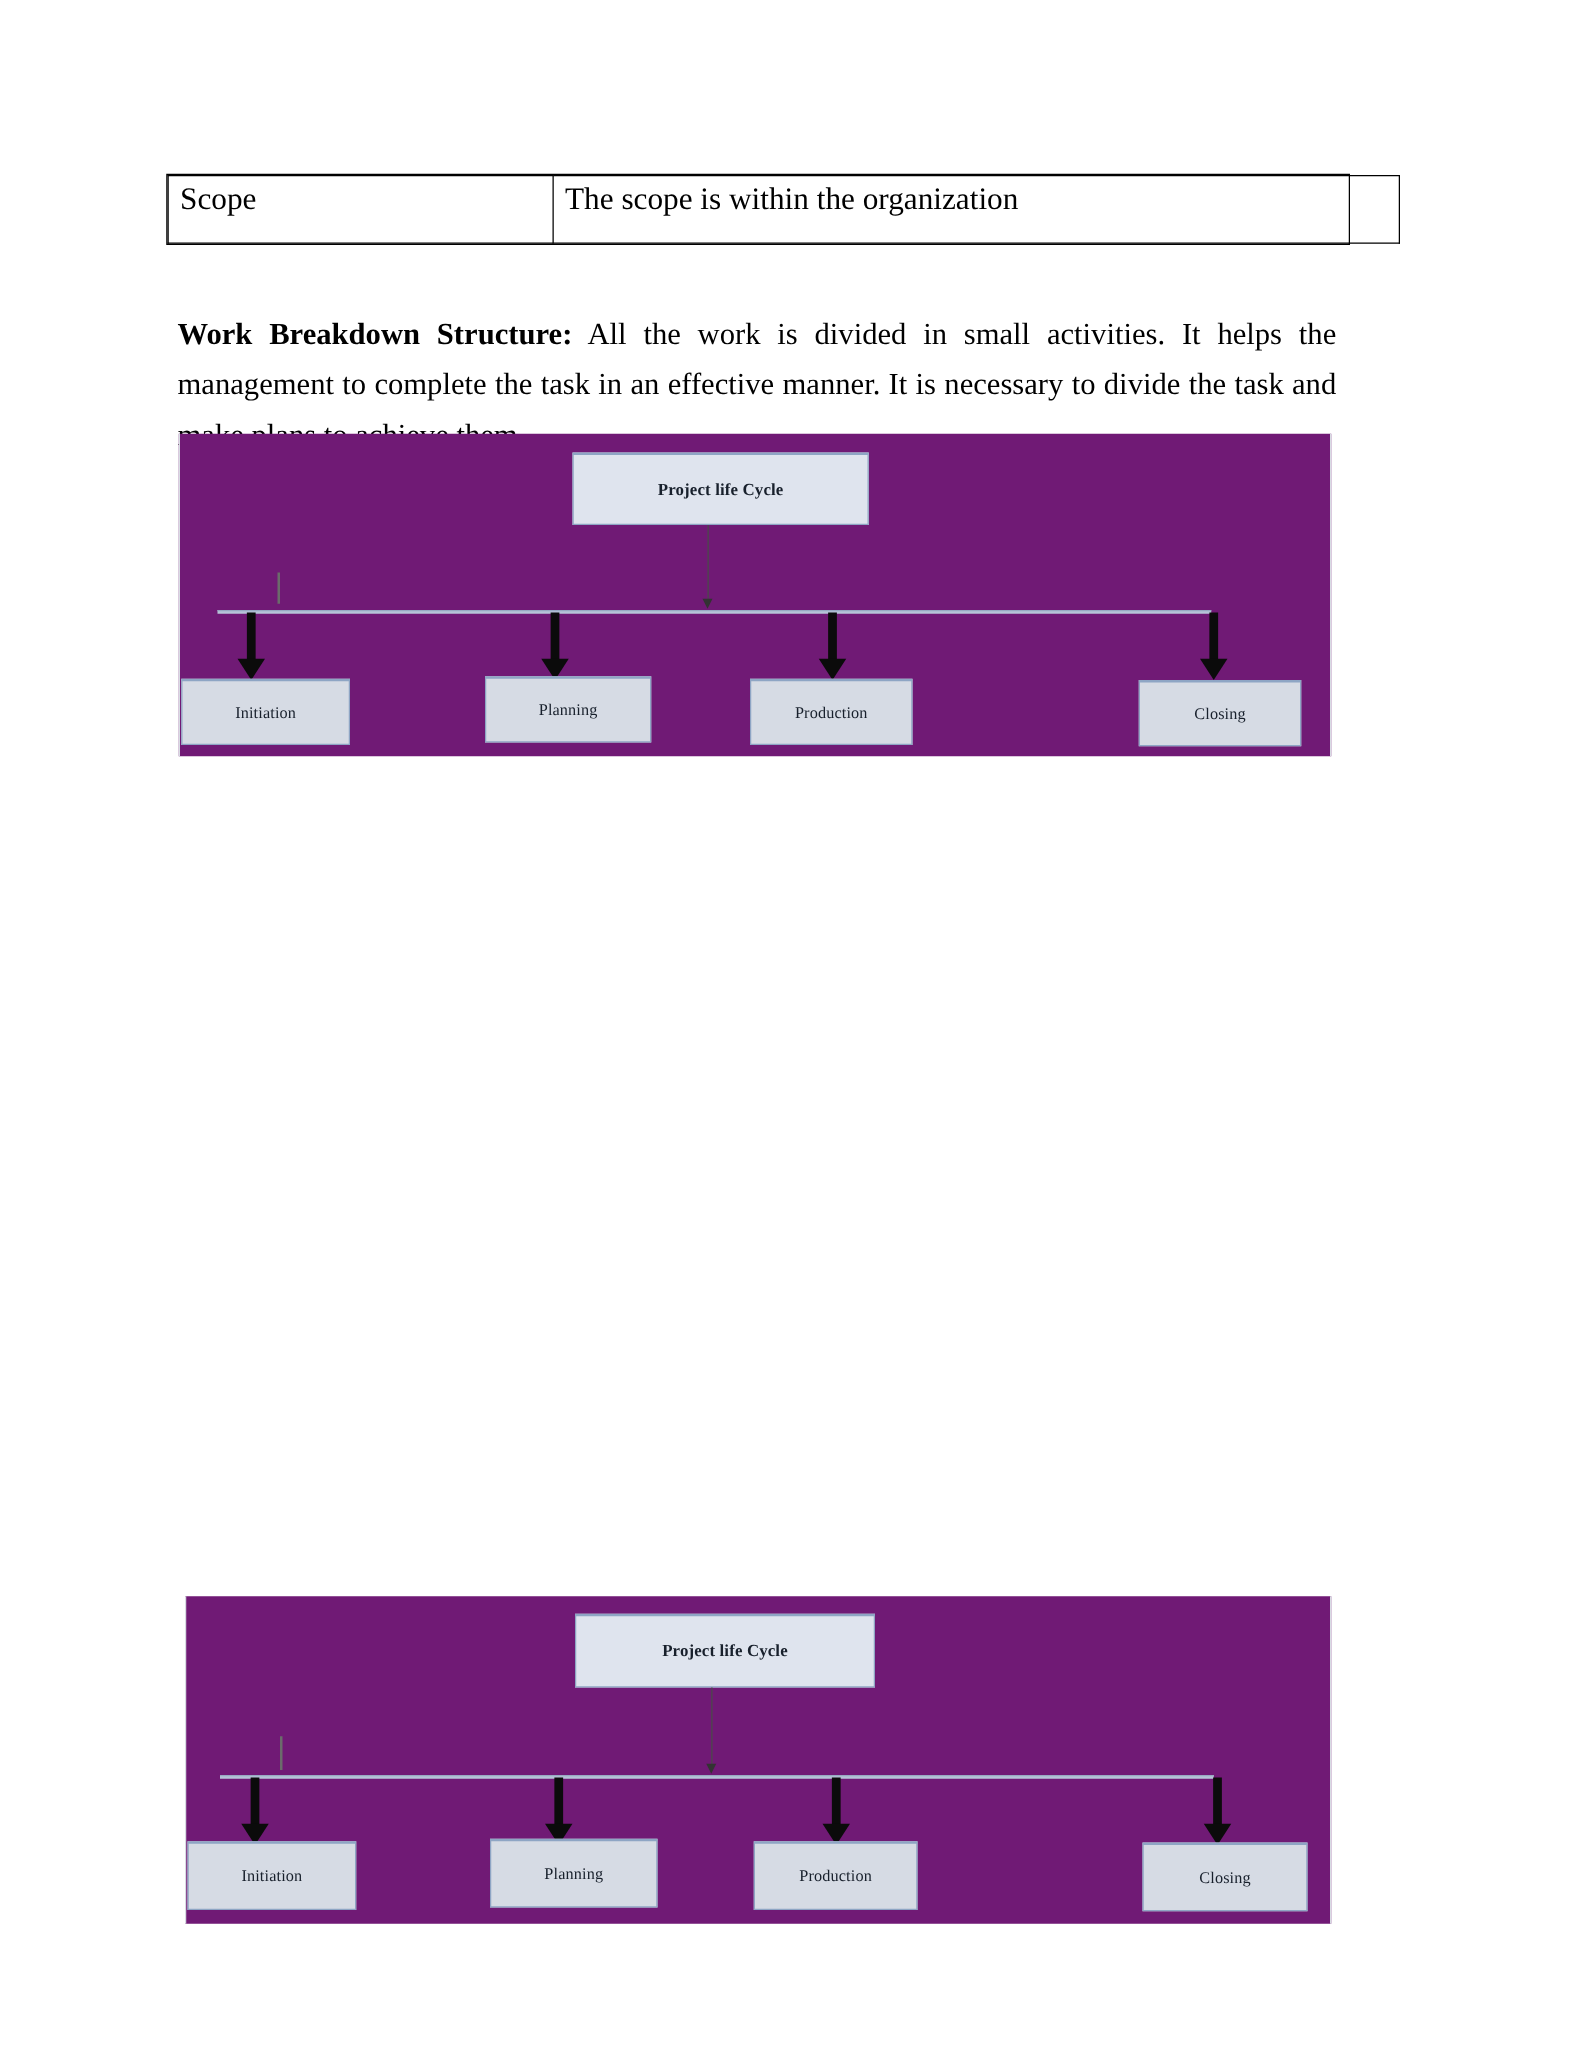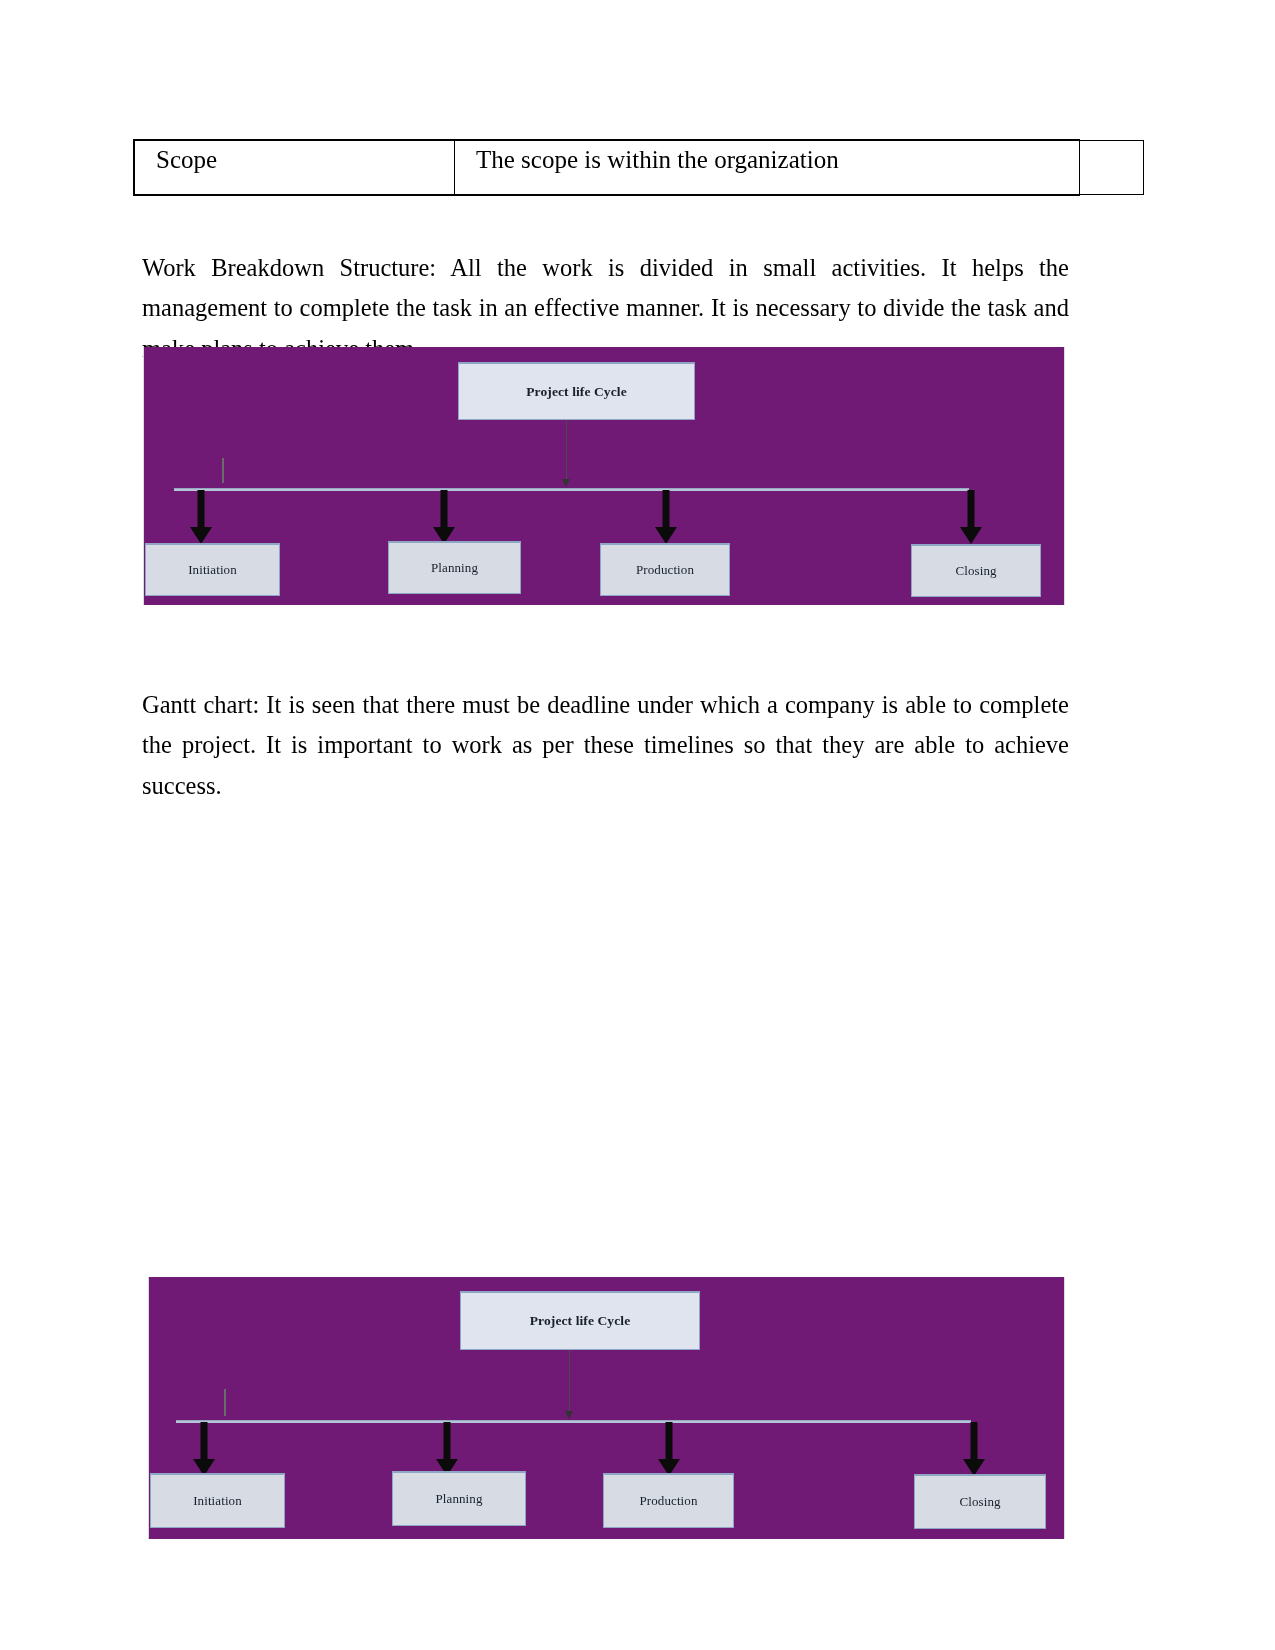--- a/index.html
+++ b/index.html
@@ -33,40 +33,40 @@
     border-collapse: collapse;
     box-sizing: border-box;
   }
   .scope-table table {
     border-collapse: collapse;
     width: 100%;
     table-layout: fixed;
   }
   .scope-table td {
     border: 1.5px solid #000;
-    padding: 5px 9px 8px 21px;
+    padding: 5px 9px 8px 9px;
     font-size: 25px;
     line-height: 1.08;
     vertical-align: top;
     height: 40px;
   }
   .scope-table td.c1 { width: 289px; }
   .scope-table td.c2 { width: 658px; }
 
   
   .para {
     position: absolute;
     left: 142px;
     width: 927px;
     font-size: 24.5px;
     line-height: 40.5px;
     text-align: justify;
     text-justify: inter-word;
   }
-  .para b { font-weight: normal; }
+  .para b { font-weight: bold; }
   #para-wbs  { top: 223px; }
   #para-gantt{ top: 660px; }
 
   
   .wbs {
     position: absolute;
     background: #701a75;
     box-sizing: border-box;
   }
   .wbs .edge-l,
@@ -207,21 +207,20 @@
       <span>Planning</span>
     </div>
     <div class="node leaf" style="left:457px; top:196px; width:130px; height:53px;">
       <span>Production</span>
     </div>
     <div class="node leaf" style="left:768px; top:197px; width:130px; height:53px;">
       <span>Closing</span>
     </div>
   </div>
 
-  <p class="para" id="para-gantt"><b>Gantt chart</b><span>: It is seen that there must be deadline under which a company is able to complete the project. It is important to work as per these timelines so that they are able to achieve success.</span></p>
 
   <div class="wbs" id="wbs2" style="left:148px; top:1277px; width:917px; height:262px;">
     <div class="edge-l"></div>
     <div class="edge-r"></div>
 
     <div class="node" style="left:312px; top:14px; width:240px; height:59px;">
       <span>Project life Cycle</span>
     </div>
 
     <div class="stem" style="left:421px; top:73px; height:64px;"></div>

